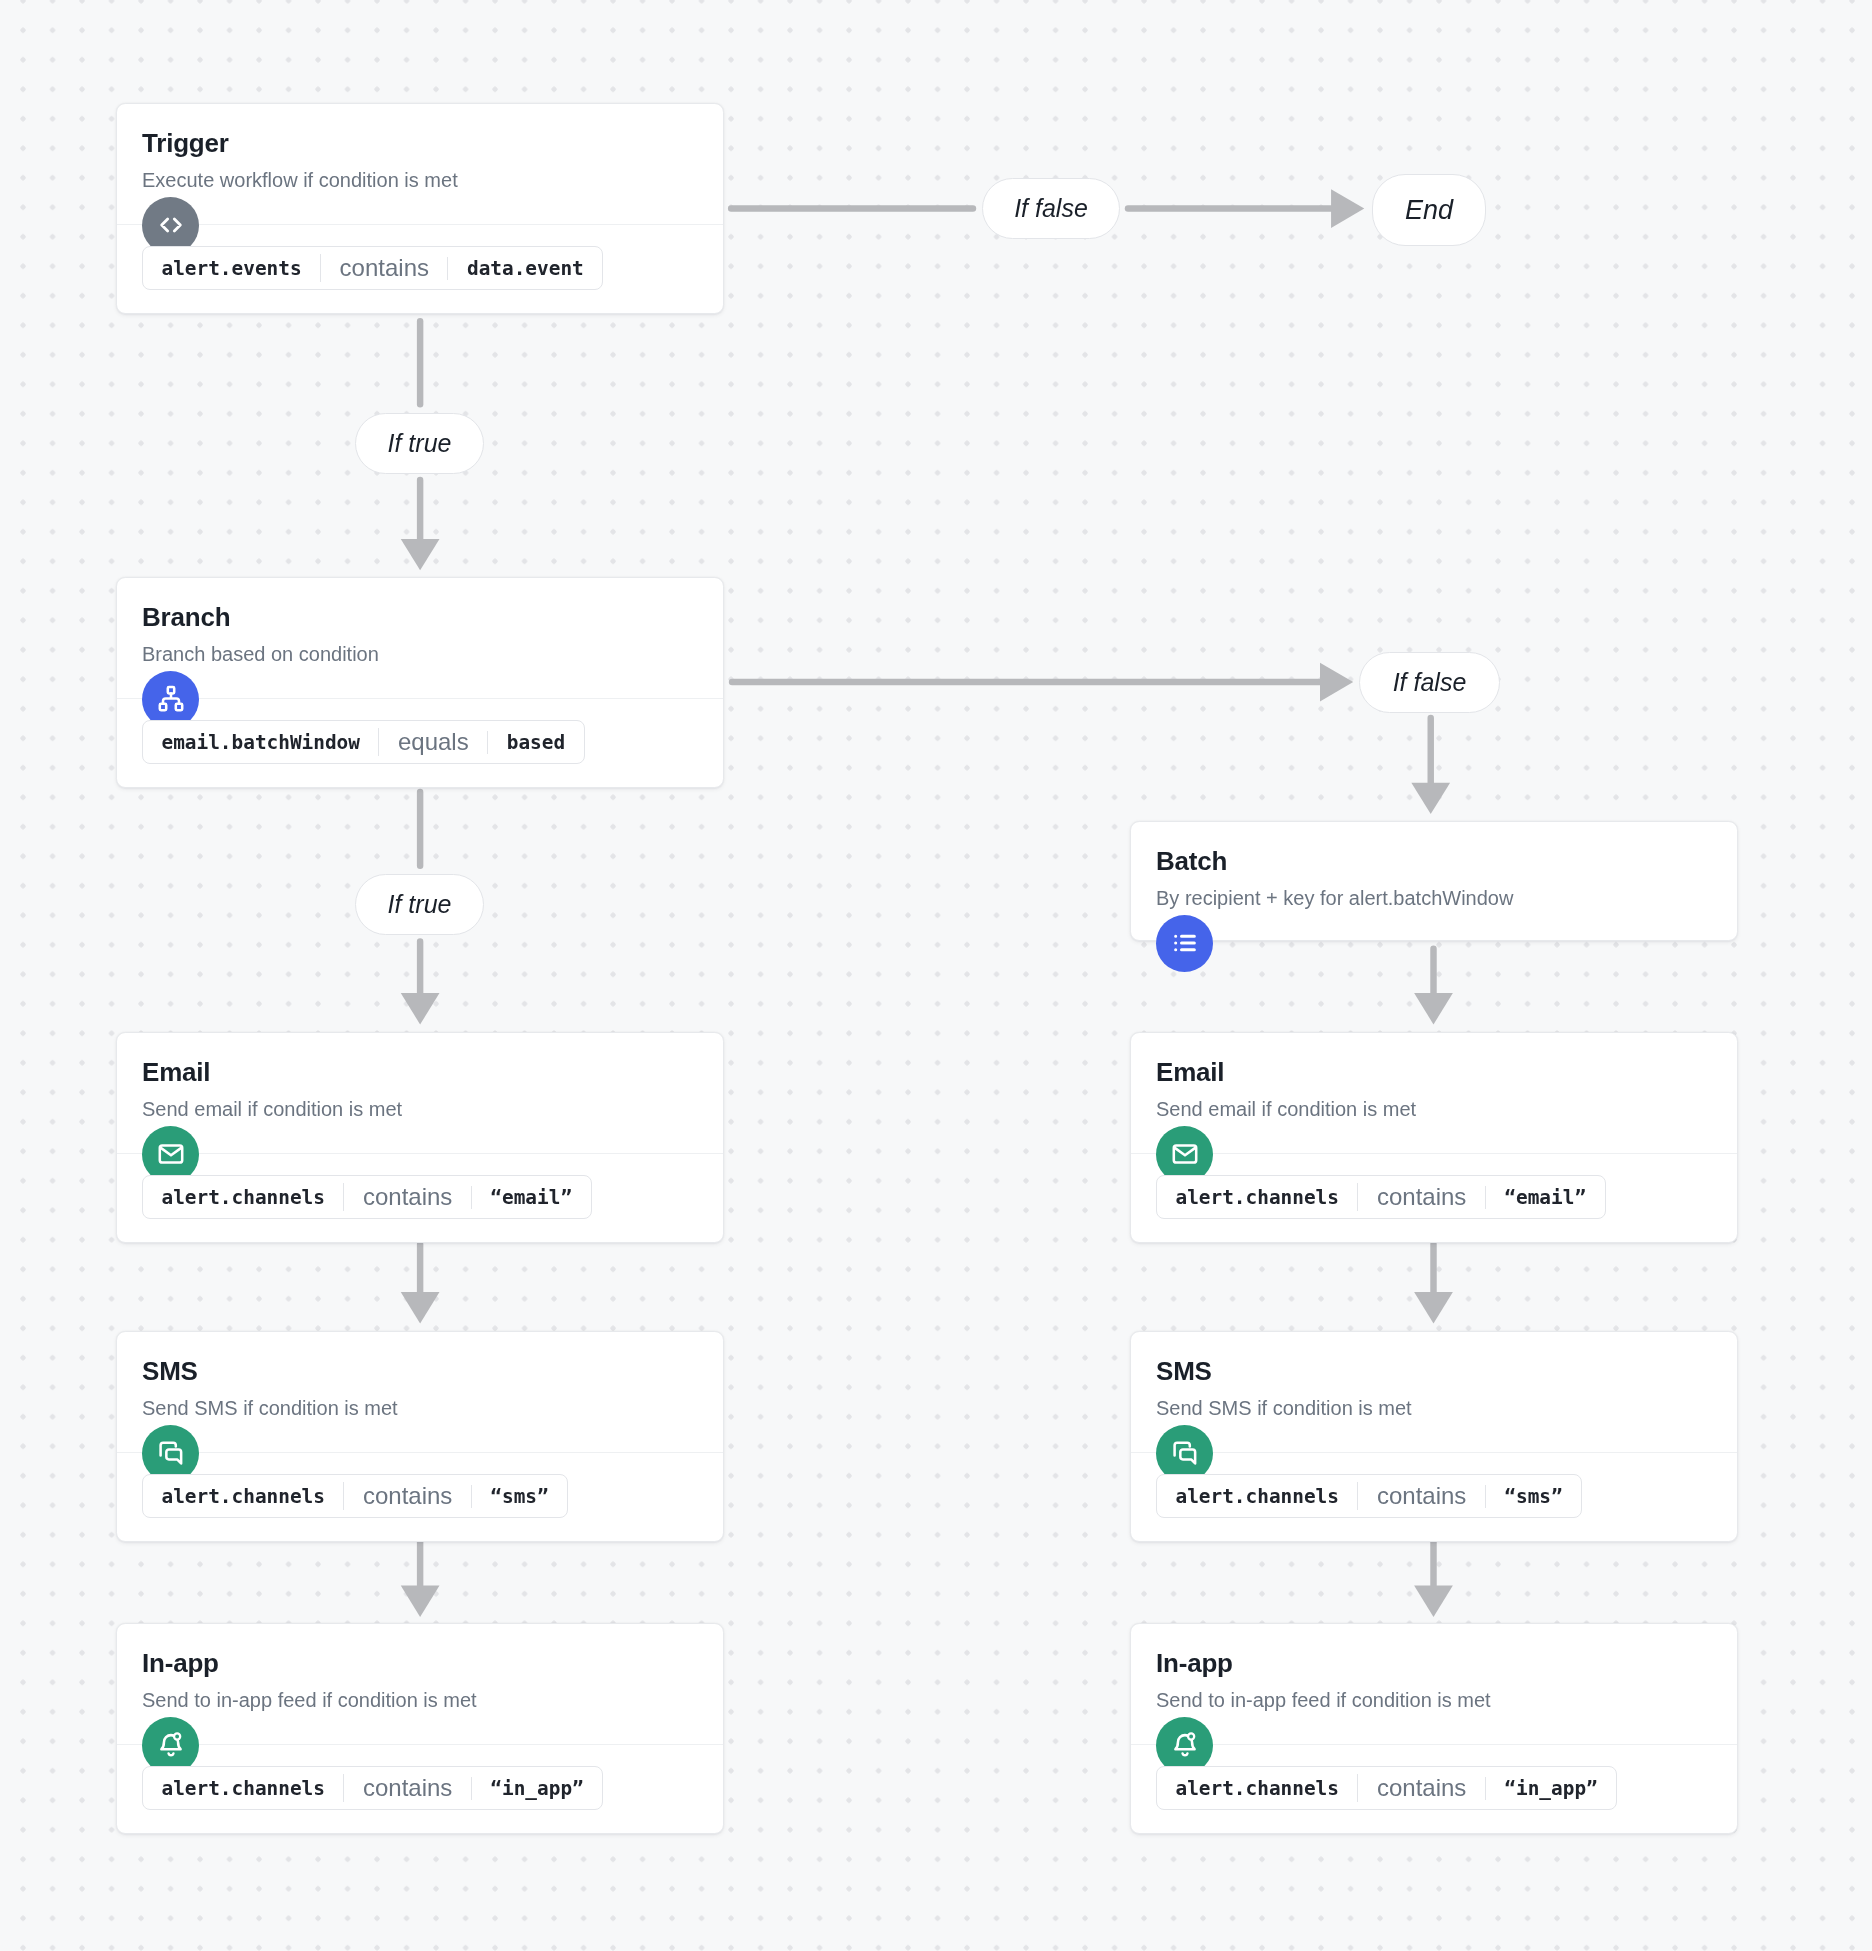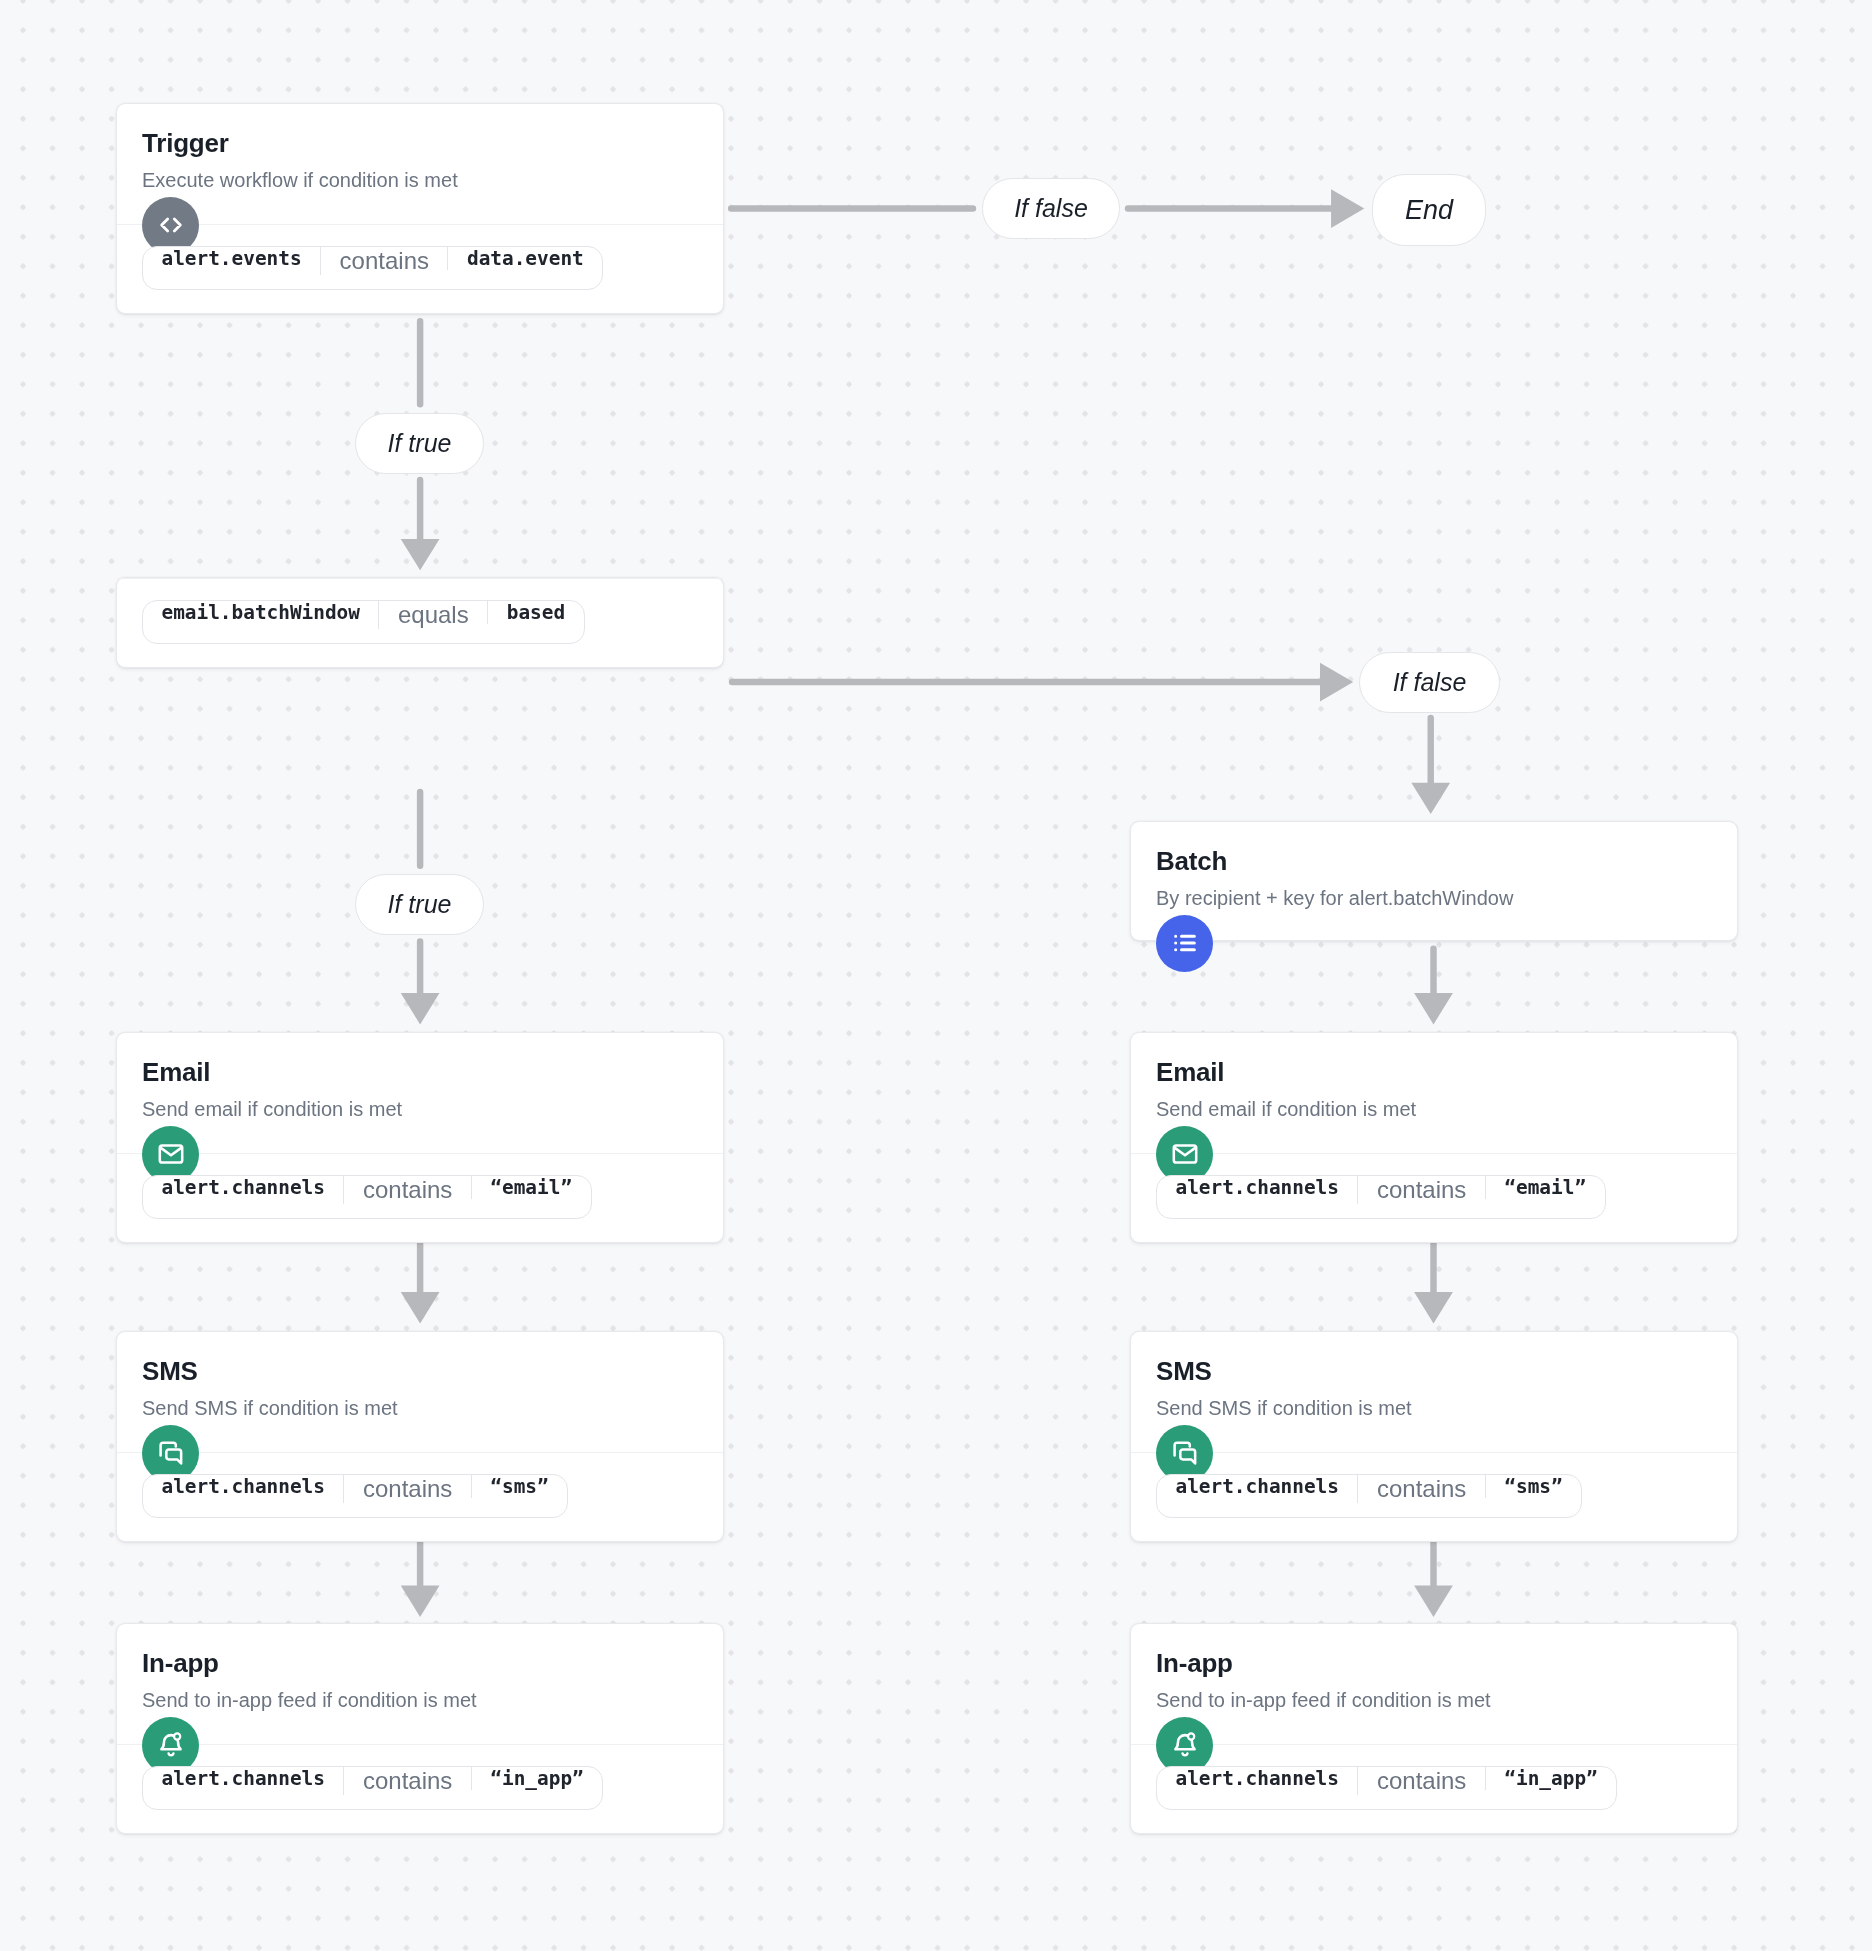--- a/index.html
+++ b/index.html
@@ -68,23 +68,23 @@
   .icon-gray{background:var(--gray);}
   .icon-blue{background:var(--blue);}
   .icon-green{background:var(--green);}
   .node-cond{
     height:89px;
     border-top:0.9px solid #eef0f2;
     padding:21px 25px;
   }
   .chip{
     display:inline-flex;
-    align-items:flex-start;
+    align-items:center;
     border:0.9px solid var(--chip-border);
-    border-radius:15px;
+    border-radius:8px;
     background:#fff;
     height:44px;
     overflow:hidden;
   }
   .chip > span{
     display:flex;align-items:center;
     padding:0 18.5px;
     white-space:pre;
   }
   .chip > span + span{border-left:0.9px solid var(--chip-border);}
@@ -158,20 +158,34 @@
   <div class="node-cond">
     <div class="chip">
       <span class="chip-code">alert.events</span>
       <span class="chip-op">contains</span>
       <span class="chip-code">data.event</span>
     </div>
   </div>
 </div>
 
 <div class="node" style="left:116px;top:577px;">
+  <div class="node-header">
+    <div>
+      <div class="node-title">Branch</div>
+      <div class="node-subtitle">Branch based on condition</div>
+    </div>
+    <span class="icon-circle icon-blue">
+      <svg viewBox="0 0 24 24" fill="none" stroke="#fff" stroke-width="1.9" stroke-linecap="round" stroke-linejoin="round">
+          <rect x="9.6" y="3" width="4.8" height="4.8" rx="0.9"></rect>
+          <rect x="3.6" y="15.6" width="4.8" height="4.8" rx="0.9"></rect>
+          <rect x="15.6" y="15.6" width="4.8" height="4.8" rx="0.9"></rect>
+          <path d="M12 7.8v3.4M6 15.6v-1.9a2 2 0 0 1 2-2h8a2 2 0 0 1 2 2v1.9"></path>
+        </svg>
+    </span>
+  </div>
   <div class="node-cond">
     <div class="chip">
       <span class="chip-code">email.batchWindow</span>
       <span class="chip-op">equals</span>
       <span class="chip-code">based</span>
     </div>
   </div>
 </div>
 
 <div class="node" style="left:1130px;top:821px;height:120px;">

